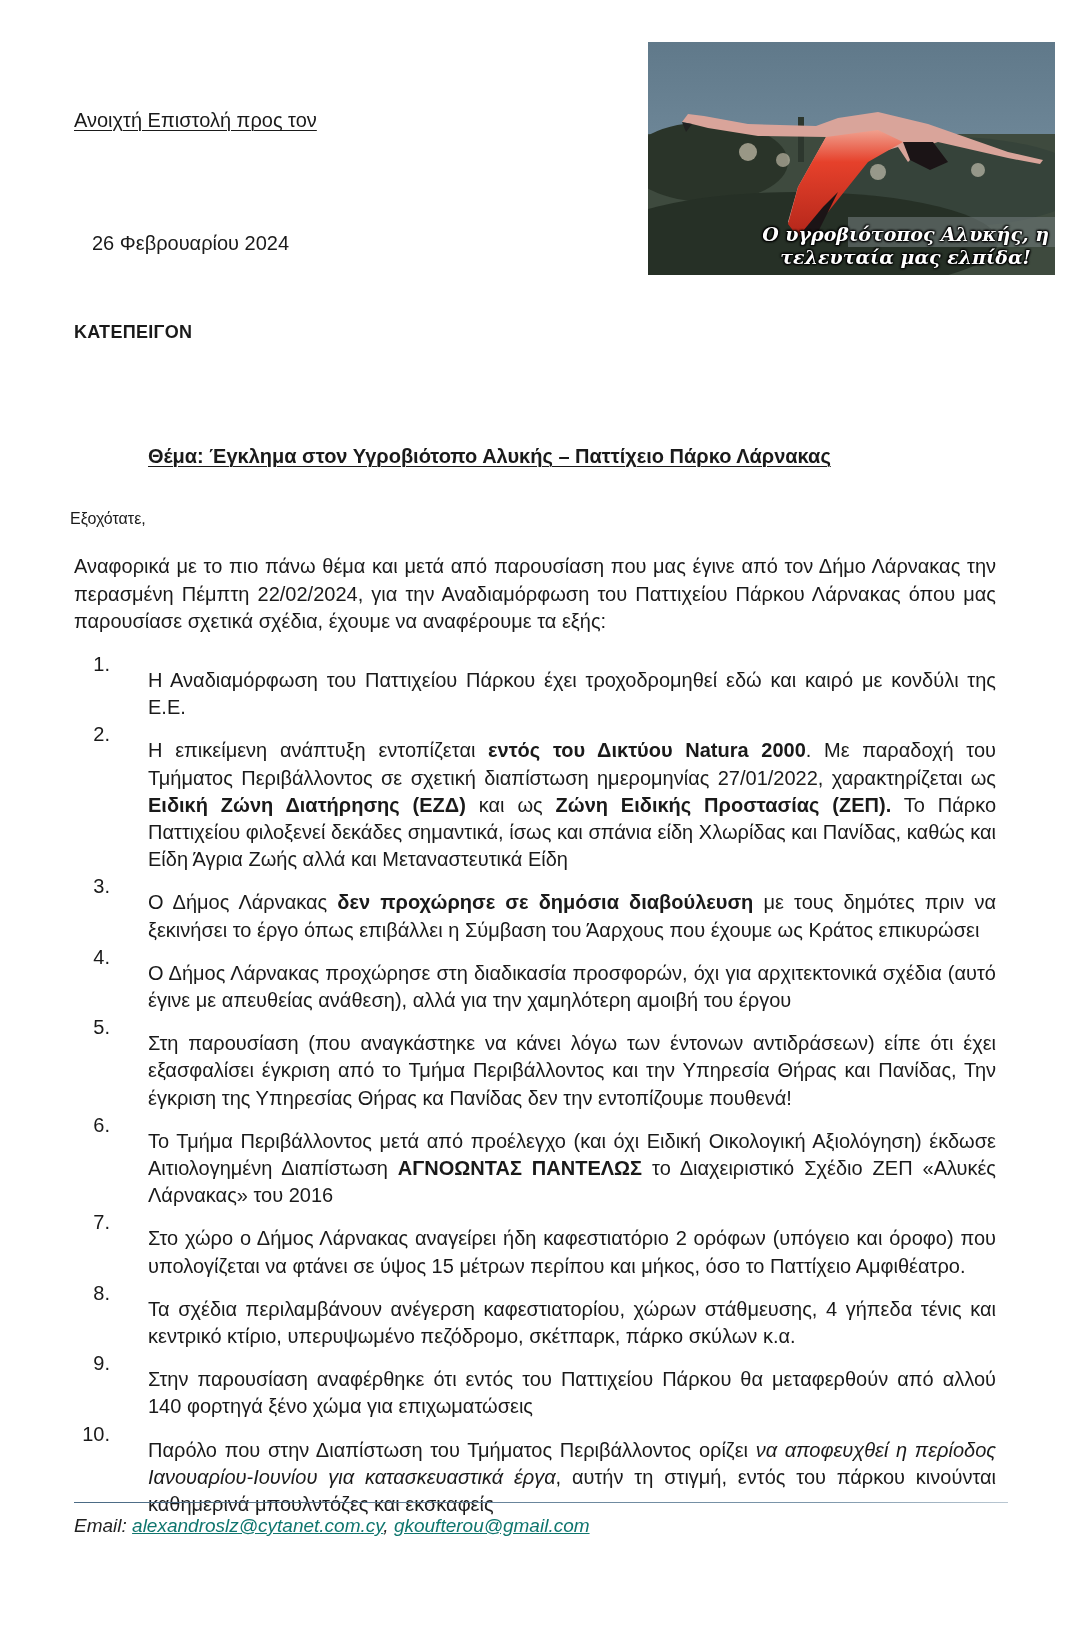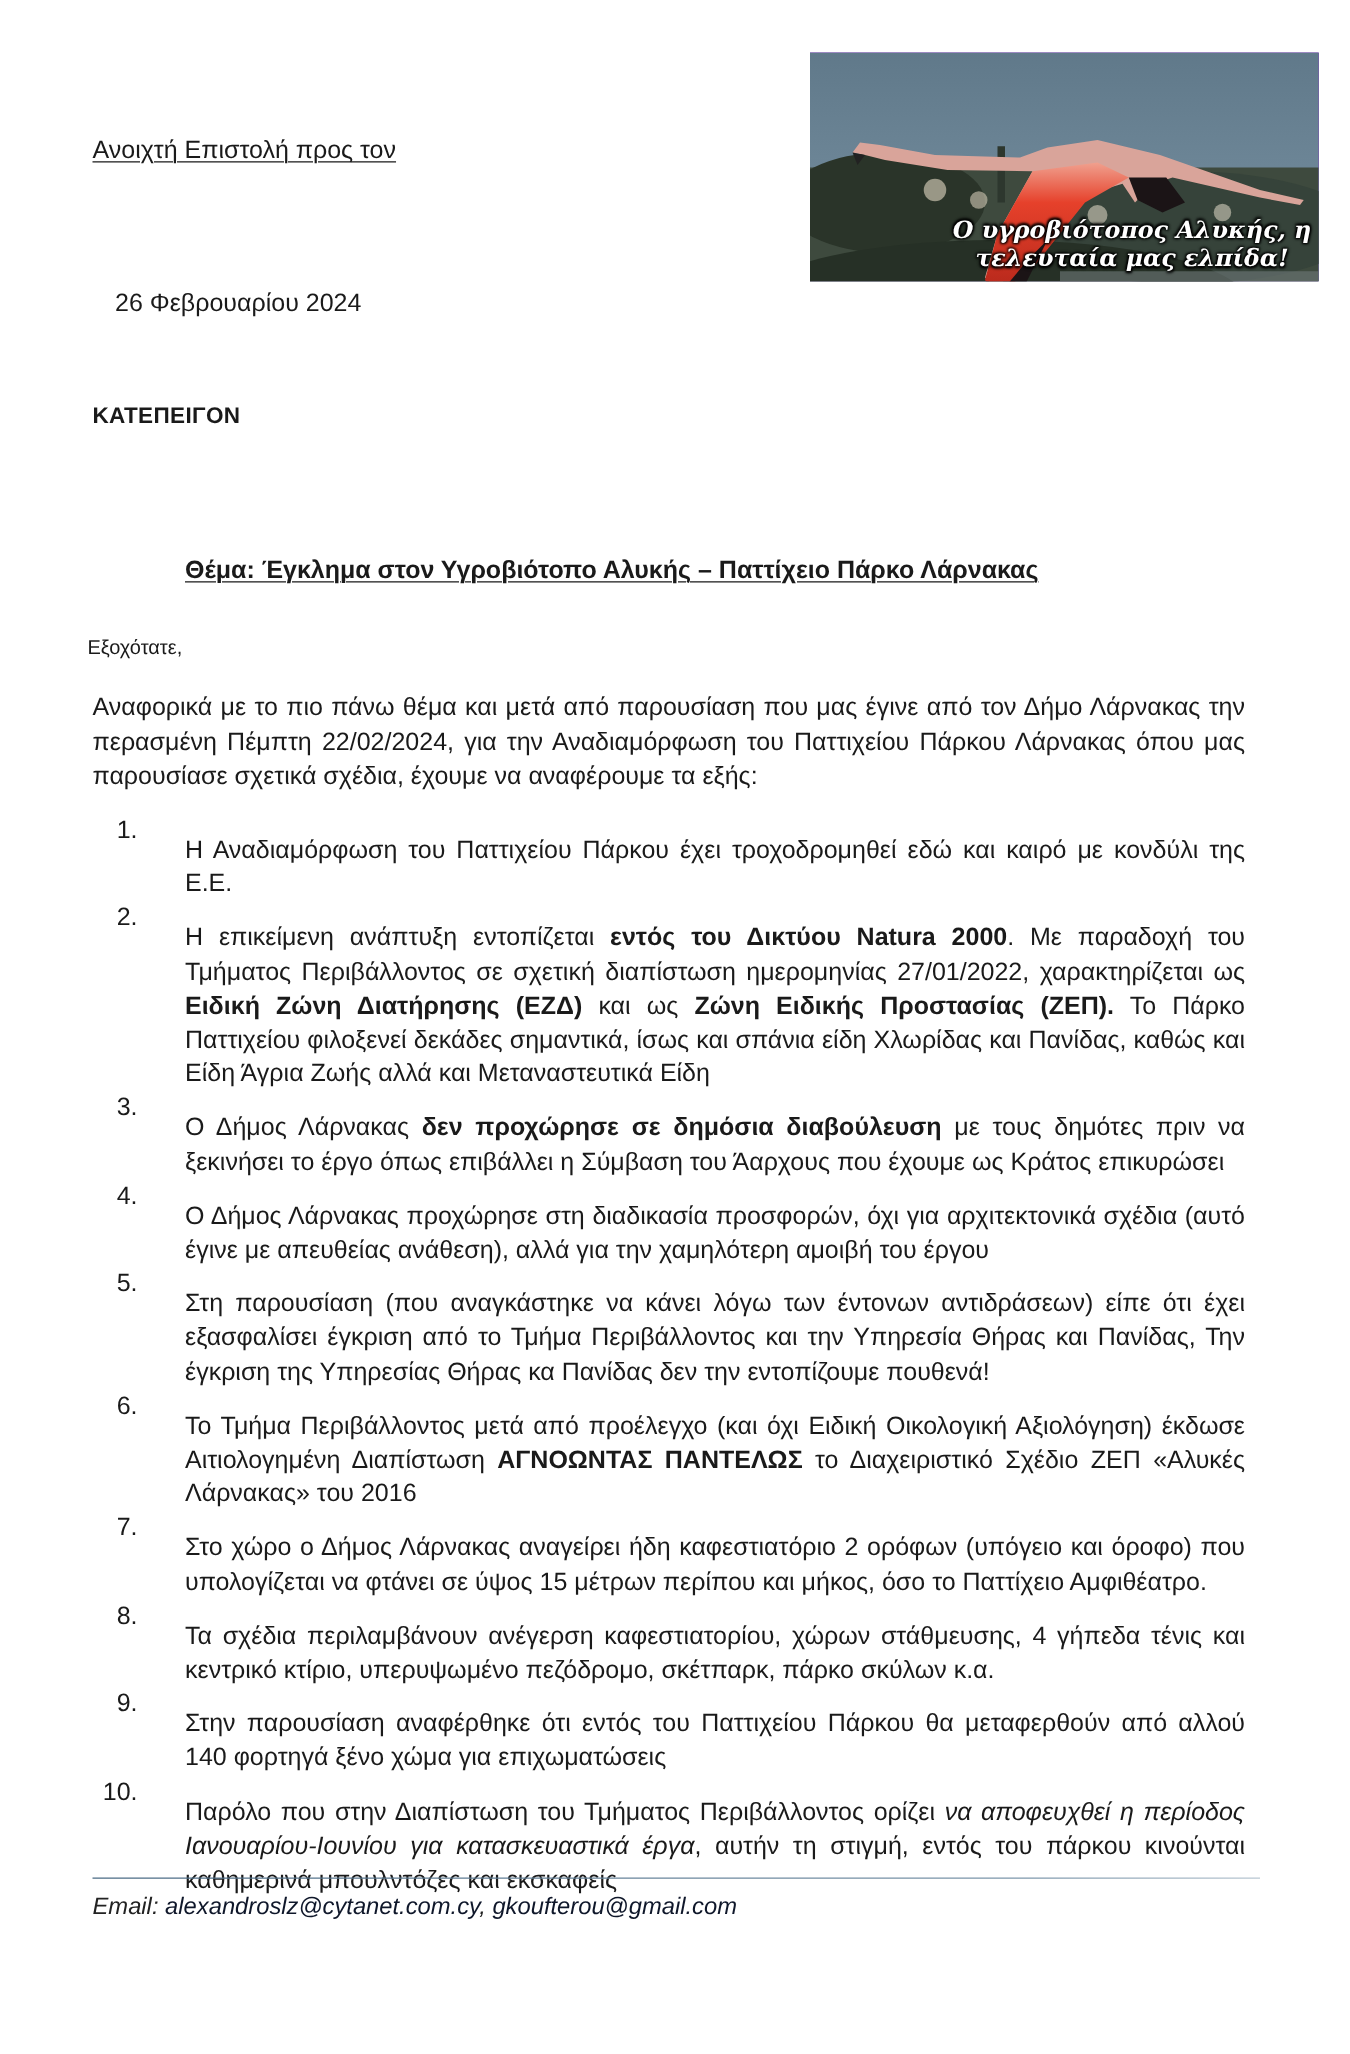--- a/index.html
+++ b/index.html
@@ -4,21 +4,21 @@
 <style>
   * { box-sizing: border-box; margin: 0; padding: 0; }
   html, body { width: 1080px; height: 1643px; background: #ffffff; overflow: hidden; }
   body { position: relative; font-family: "Liberation Sans", sans-serif; color: #1a1a1a; }
 
   .addressee { position: absolute; left: 74px; top: 100px; font-size: 20px; line-height: 41px; }
   .addressee span { display: block; text-decoration: underline; text-underline-offset: 3px; text-decoration-thickness: 1px; }
 
   .date { position: absolute; left: 92px; top: 232px; font-size: 20px; }
 
-  .photo { position: absolute; left: 648px; top: 42px; width: 407px; height: 183px; overflow: hidden; background: #4c1d95; }
+  .photo { position: absolute; left: 648px; top: 42px; width: 407px; height: 233px; overflow: hidden; background: #1d4ed8; }
   .photo svg { position: absolute; left: 0; top: 0; }
   .photo-caption { position: absolute; right: 6px; bottom: 6px; text-align: center; color: #fff;
     font-family: "DejaVu Serif", serif; font-weight: bold; font-style: italic; font-size: 19px; line-height: 23px;
     text-shadow: 1px 1px 2px #000, -1px -1px 2px #000, 1px -1px 2px #000, -1px 1px 2px #000; }
   .photo-caption span { display: block; }
 
   .urgent { position: absolute; left: 74px; top: 322px; font-size: 18px; font-weight: bold; letter-spacing: 0.3px; }
 
   .subject { position: absolute; left: 148px; top: 421px; font-size: 20px; font-weight: bold;
     text-decoration: underline; text-underline-offset: 3px; text-decoration-thickness: 1px; margin-top: 24px; }
@@ -33,21 +33,21 @@
   .items .txt { flex: 1; text-align: justify; margin-top: 16px; }
   .items b { font-weight: bold; }
   .items i { font-style: italic; }
 
   .rule { position: absolute; left: 74px; top: 1502px; width: 934px; height: 1px;
     background: linear-gradient(to right, #4a6a84, #7d97ab 80%, #b9c7d2); }
 
   .contact { position: absolute; left: 74px; top: 1511px; font-family: "Liberation Sans Narrow", "Liberation Sans", sans-serif;
     font-style: italic; font-size: 19px; line-height: 29px; color: #222; }
   .contact .line { display: block; }
-  .contact a { color: #0f172a; }
+  .contact a { color: #0f766e; text-decoration: underline; }
 </style>
 </head>
 <body>
 
 <div class="addressee">
   <span>Ανοιχτή Επιστολή προς τον</span>
 </div>
 
 <div class="date">26 Φεβρουαρίου 2024</div>
 

